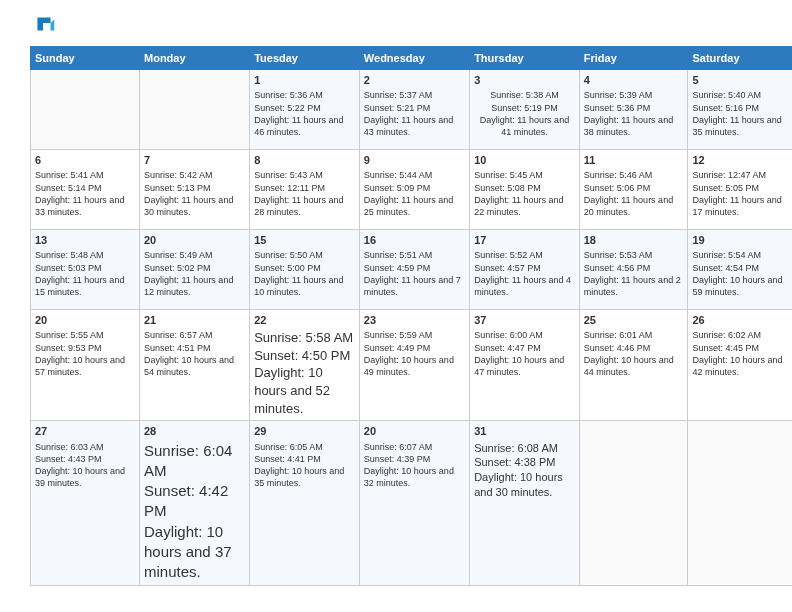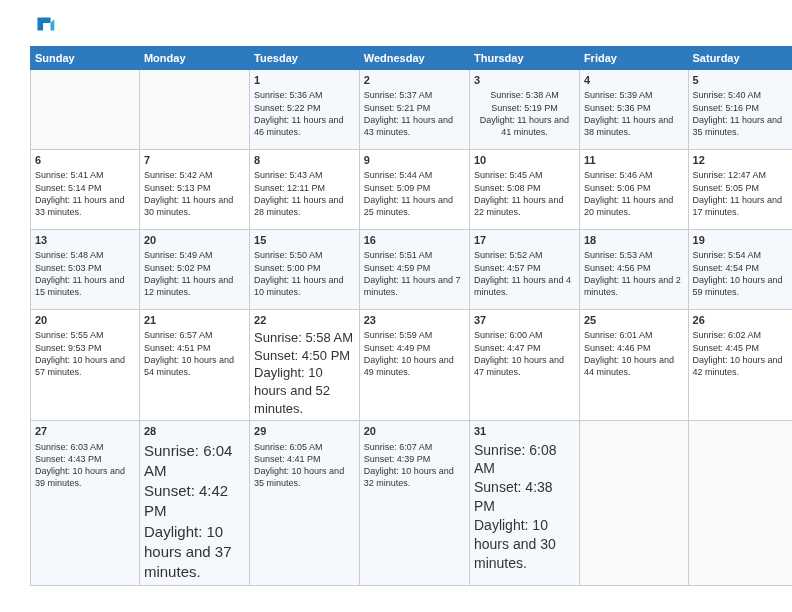--- a/index.html
+++ b/index.html
@@ -314,21 +314,21 @@
 Daylight: 10 hours and 35 minutes.</div>
           </td>
           <td>
             <span class="day-num">20</span>
             <div style="white-space: pre-line; font-size: 9px; line-height: 1.35;">Sunrise: 6:07 AM
 Sunset: 4:39 PM
 Daylight: 10 hours and 32 minutes.</div>
           </td>
           <td>
             <span class="day-num">31</span>
-            <div style="white-space: pre-line; font-size: 14px; line-height: 1.35;">Sunrise: 6:08 AM
+            <div style="white-space: pre-line; font-size: 11px; line-height: 1.35;">Sunrise: 6:08 AM
 Sunset: 4:38 PM
 Daylight: 10 hours and 30 minutes.</div>
           </td>
           <td class="empty"></td>
           <td class="empty"></td>
         </tr>
       </tbody>
   </table>
 </div>
 

